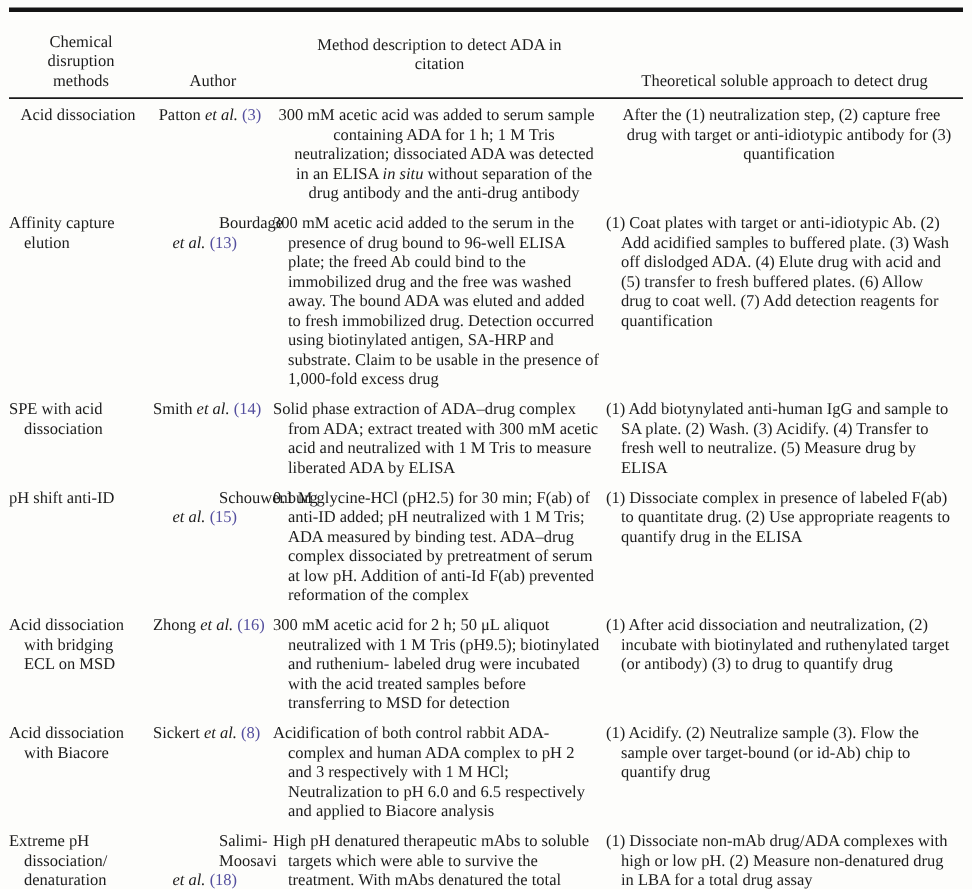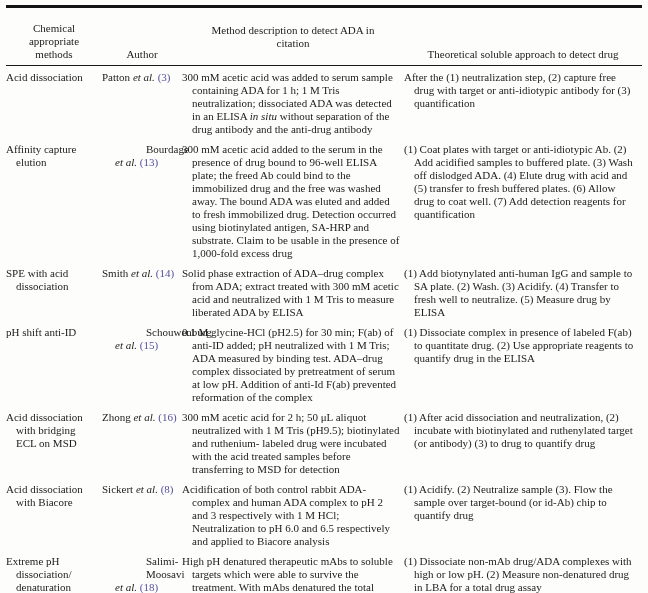--- a/index.html
+++ b/index.html
@@ -31,21 +31,21 @@
     text-align:center;
     padding:5px 2px 4px 2px;
     border-bottom:1.6px solid #1a1a1a;
   }
   thead .hdr-narrow { max-width:64px; margin:0 auto; }
   thead .hdr-mid   { max-width:185px; margin:11px auto; }
   tbody td {
     vertical-align:top;
     padding:3px 4px 4px 0;
   }
-  tbody tr:first-child td { padding-top:5px; }
+  tbody tr:first-child td { padding-top:5px;text-align:center; }
   .hang { padding-left:10px; text-indent:-10px; }
   .etal { font-style:italic; }
   .ref  { color:#544f9e; }
   
   .author-line .a-name { display:inline; }
   .author-line .a-rest { display:inline; }
   
   .author-stack .a-name { display:block;margin-left:44px; }
   .author-stack .a-rest { display:block; padding-left:13px; }
 </style>
@@ -58,21 +58,21 @@
   <table class="ada">
     <colgroup>
         <col class="c1">
         <col class="c2">
         <col class="c3">
         <col class="c4">
       </colgroup>
     <thead>
       <tr>
         <th>
-          <div class="hdr-narrow">Chemical appropriate methods</div>
+          <div class="hdr-narrow">Chemical disruption methods</div>
         </th>
         <th>Author</th>
         <th>
           <div class="hdr-mid">Method description to detect ADA in citation</div>
         </th>
         <th>Theoretical soluble approach to detect drug</th>
       </tr>
     </thead>
     <tbody>
 

